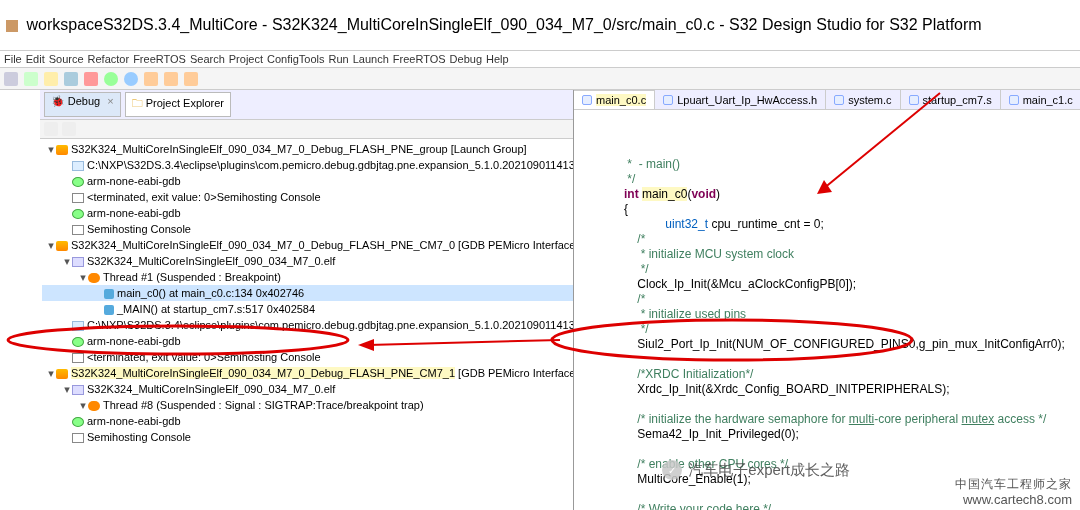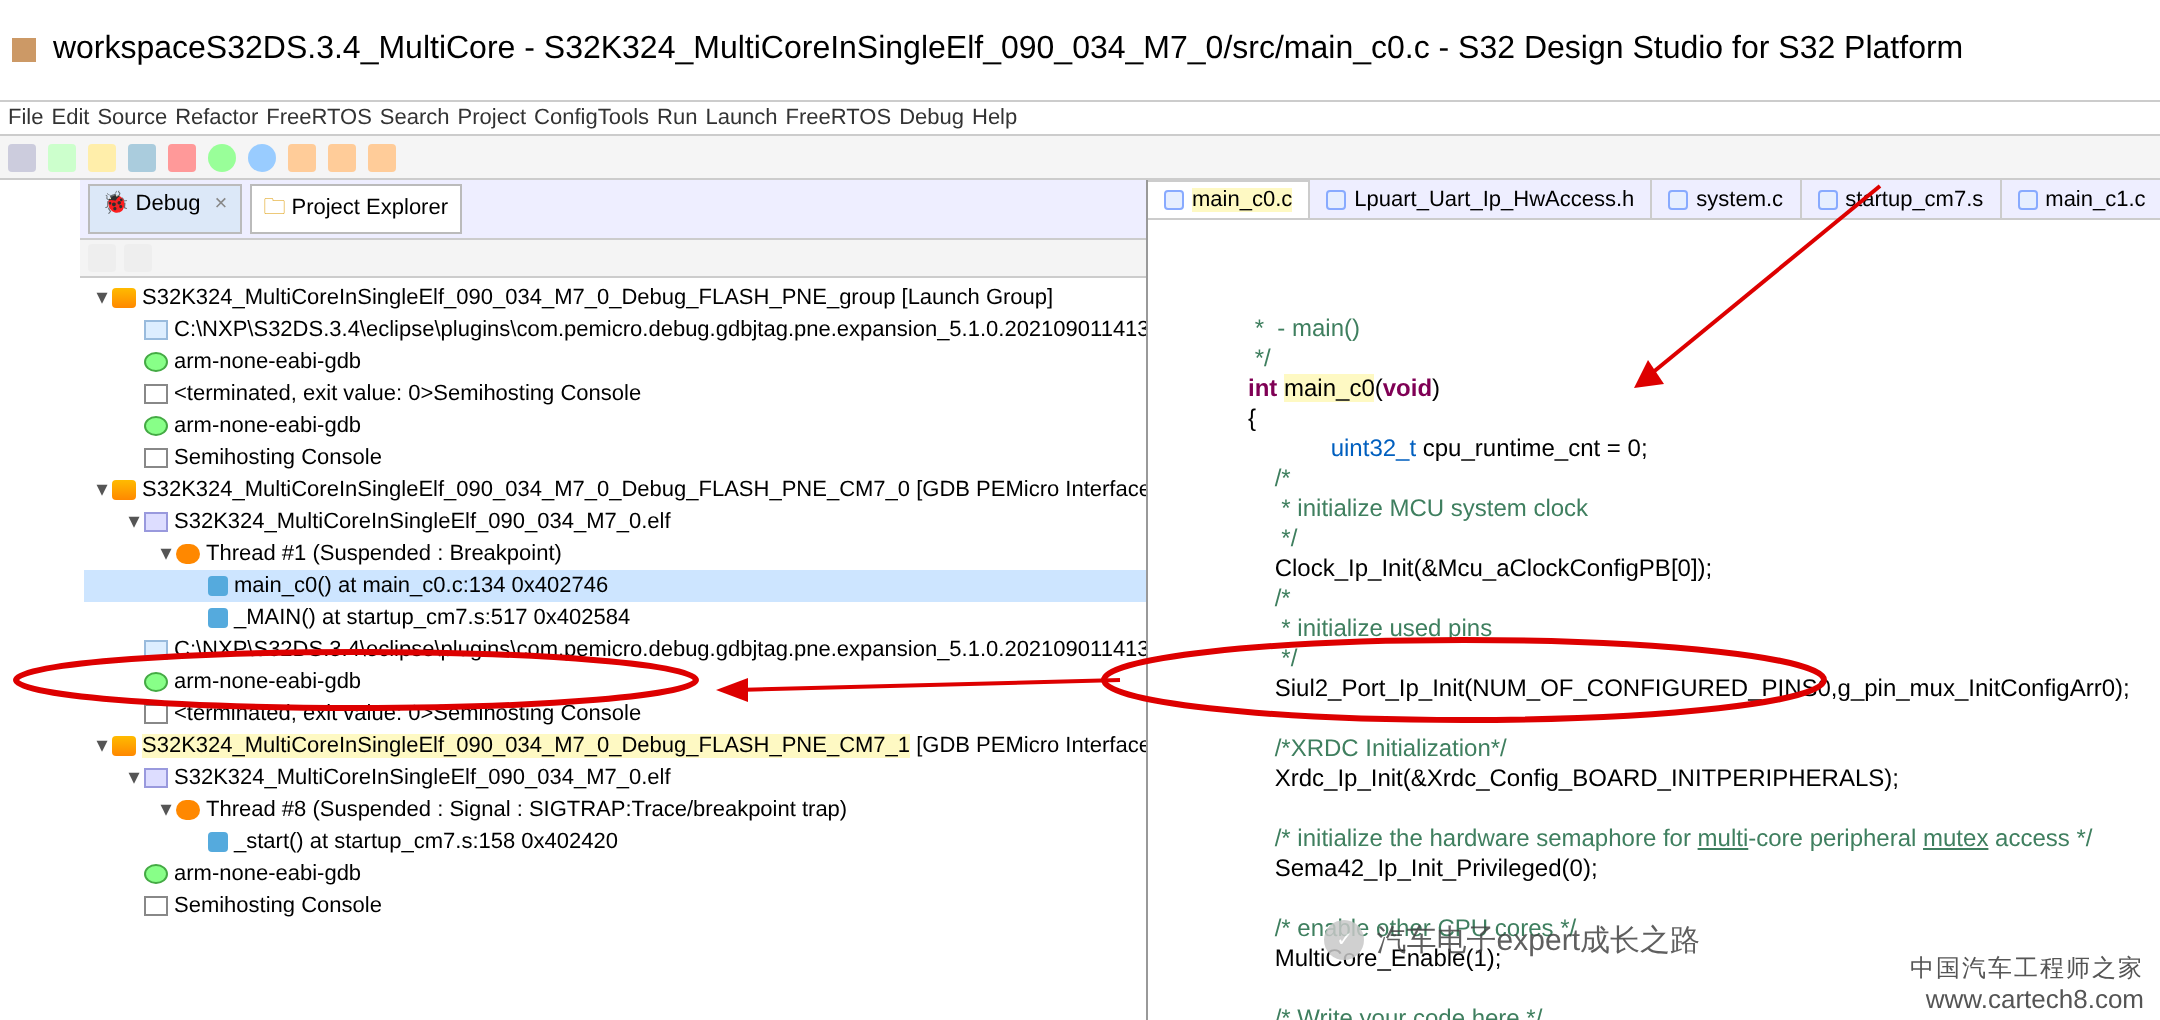--- a/index.html
+++ b/index.html
@@ -106,21 +106,20 @@
         <div class="node"><span class="ind" style="width: 20px;"></span><span class="tw">▾</span><span class="node-ico ico-elf"></span><span>S32K324_MultiCoreInSingleElf_090_034_M7_0.elf</span></div>
         <div class="node"><span class="ind" style="width: 36px;"></span><span class="tw">▾</span><span class="node-ico ico-thread"></span><span>Thread #1 (Suspended : Breakpoint)</span></div>
         <div class="node sel"><span class="ind" style="width: 52px;"></span><span class="tw"></span><span class="node-ico ico-frame"></span><span>main_c0() at main_c0.c:134 0x402746</span></div>
         <div class="node"><span class="ind" style="width: 52px;"></span><span class="tw"></span><span class="node-ico ico-frame"></span><span>_MAIN() at startup_cm7.s:517 0x402584</span></div>
         <div class="node"><span class="ind" style="width: 20px;"></span><span class="tw"></span><span class="node-ico ico-file"></span><span>C:\NXP\S32DS.3.4\eclipse\plugins\com.pemicro.debug.gdbjtag.pne.expansion_5.1.0.202109011413\win32\pe</span></div>
         <div class="node"><span class="ind" style="width: 20px;"></span><span class="tw"></span><span class="node-ico ico-gdb"></span><span>arm-none-eabi-gdb</span></div>
         <div class="node"><span class="ind" style="width: 20px;"></span><span class="tw"></span><span class="node-ico ico-console"></span><span>&lt;terminated, exit value: 0&gt;Semihosting Console</span></div>
         <div class="node"><span class="ind" style="width: 4px;"></span><span class="tw">▾</span><span class="node-ico ico-launch"></span><span></span><span class="hl-y">S32K324_MultiCoreInSingleElf_090_034_M7_0_Debug_FLASH_PNE_CM7_1</span><span> [GDB PEMicro Interface Debugging]</span></div>
         <div class="node"><span class="ind" style="width: 20px;"></span><span class="tw">▾</span><span class="node-ico ico-elf"></span><span>S32K324_MultiCoreInSingleElf_090_034_M7_0.elf</span></div>
         <div class="node"><span class="ind" style="width: 36px;"></span><span class="tw">▾</span><span class="node-ico ico-thread"></span><span>Thread #8 (Suspended : Signal : SIGTRAP:Trace/breakpoint trap)</span></div>
-        <div class="node"><span class="ind" style="width: 52px;"></span><span class="tw"></span><span class="node-ico ico-frame"></span><span>_start() at startup_cm7.s:158 0x402420</span></div>
         <div class="node"><span class="ind" style="width: 20px;"></span><span class="tw"></span><span class="node-ico ico-gdb"></span><span>arm-none-eabi-gdb</span></div>
         <div class="node"><span class="ind" style="width: 20px;"></span><span class="tw"></span><span class="node-ico ico-console"></span><span>Semihosting Console</span></div>
       </div>
   </div>
 
   <div class="right">
     <div class="editor-tabs" id="etabs">
         <div class="etab active">
           <span class="dot"></span>
           <span class="hl-y">main_c0.c</span>

